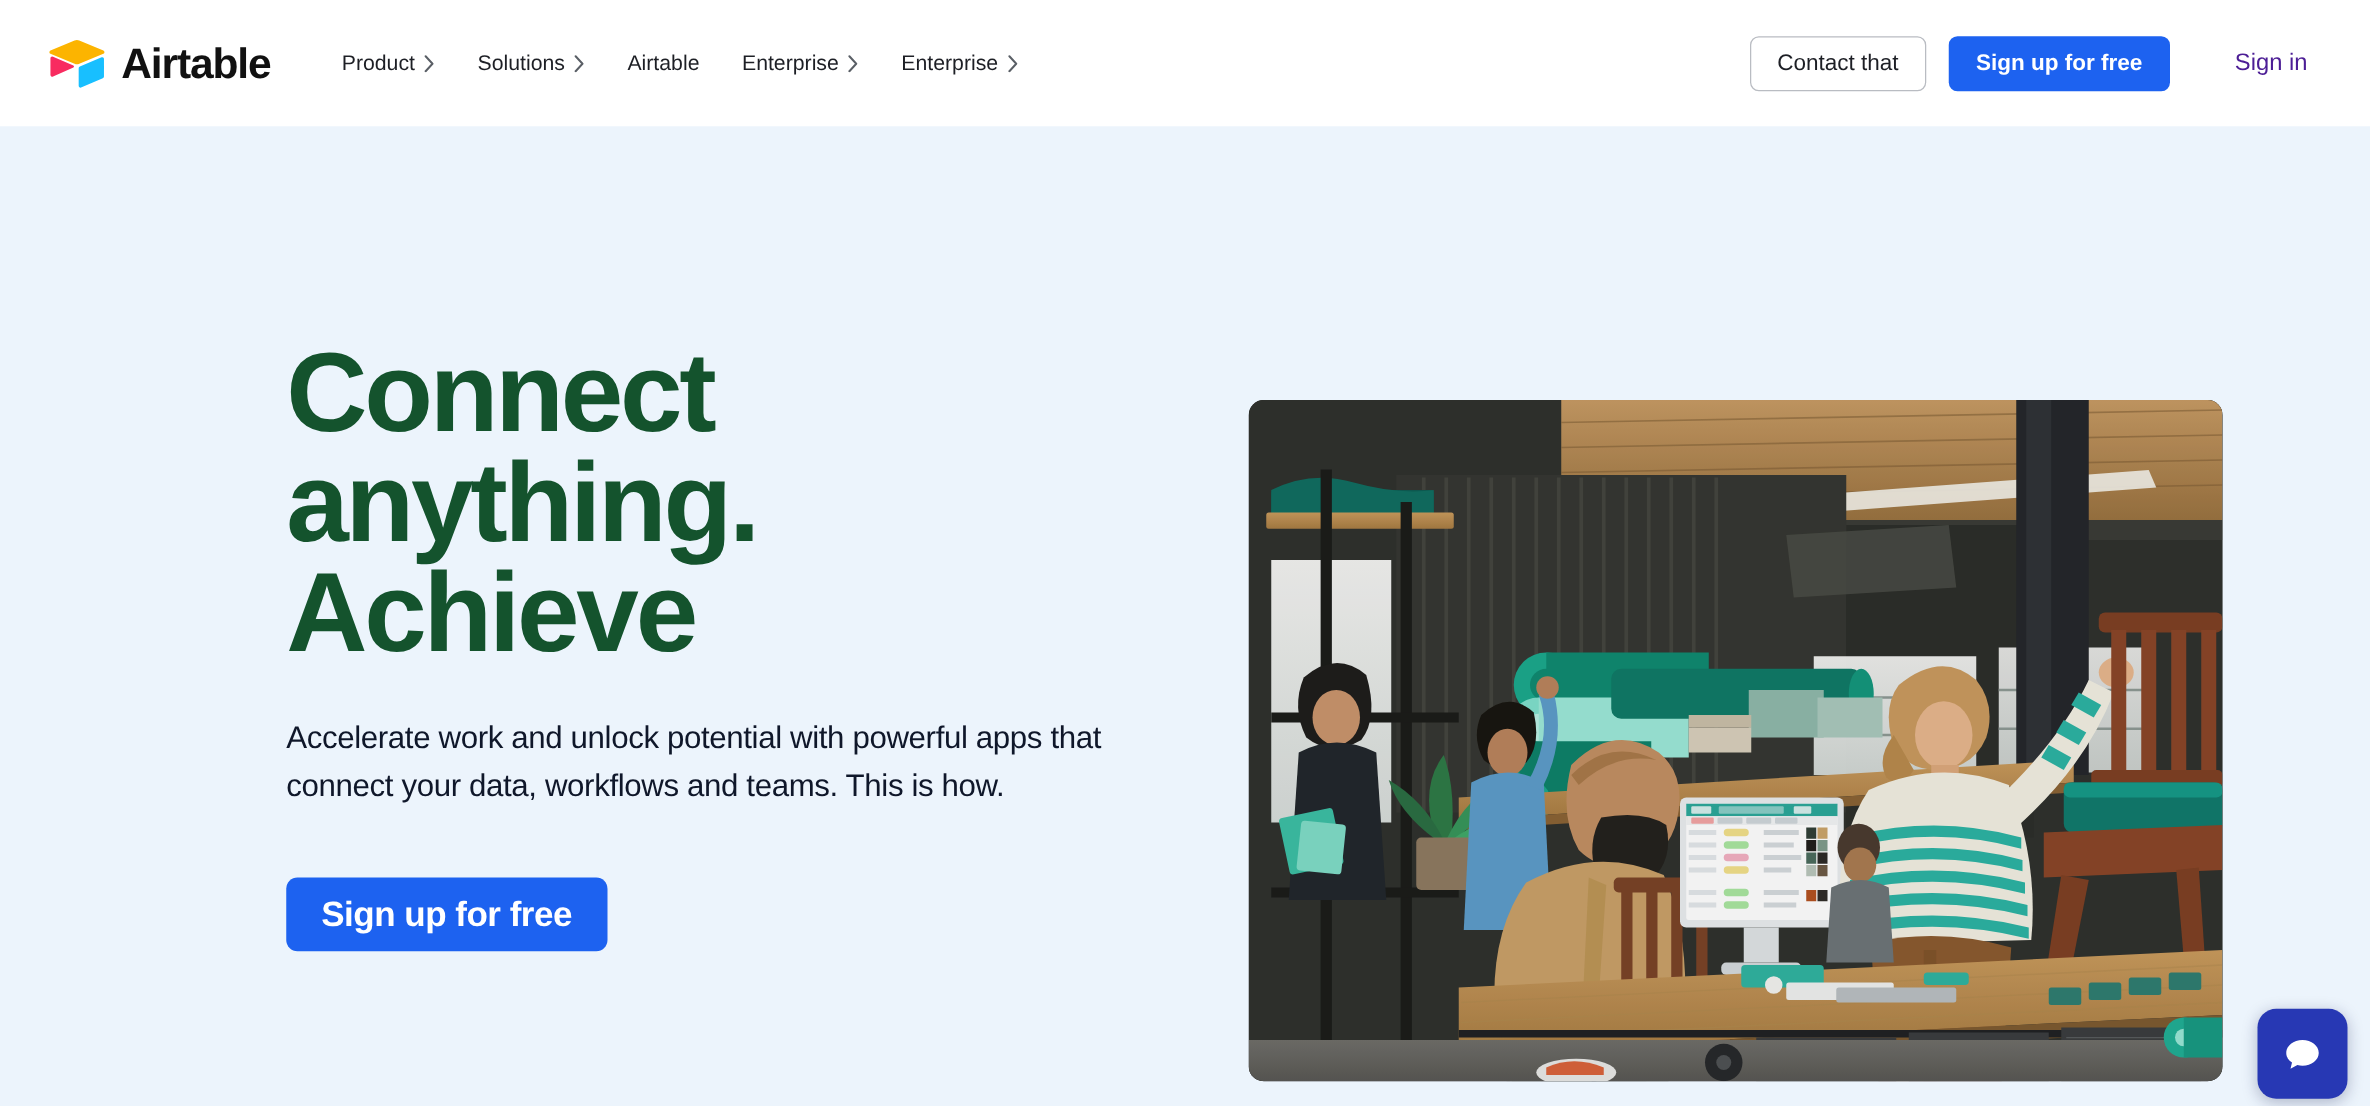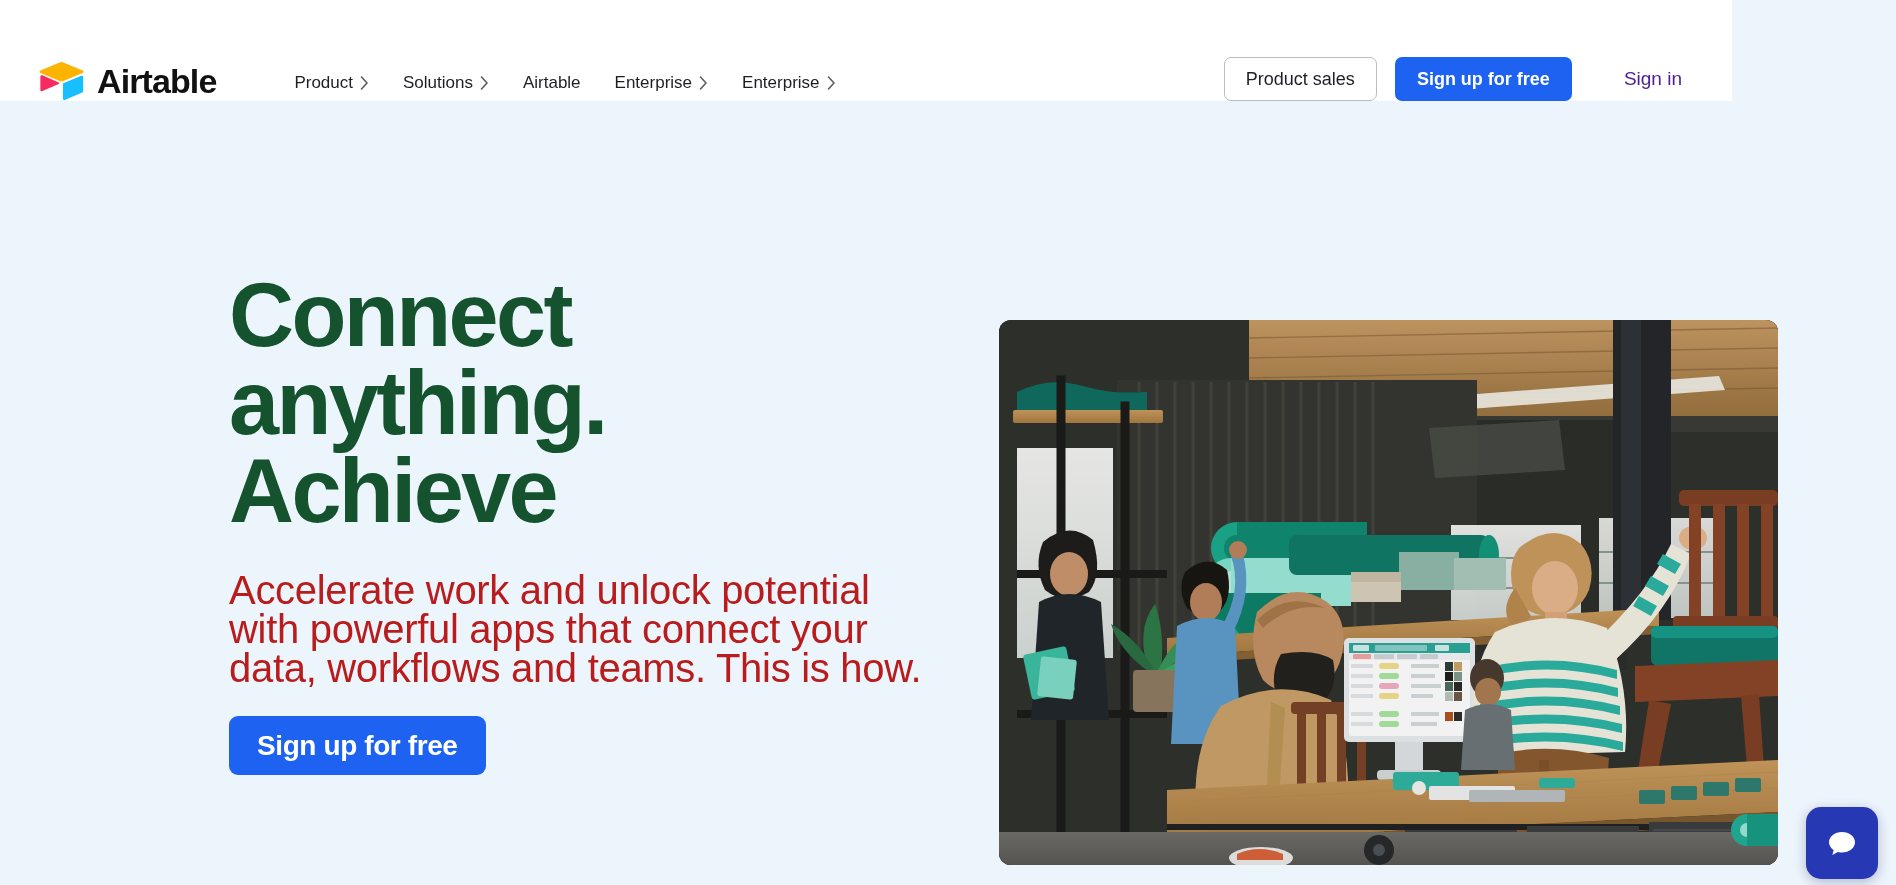--- a/index.html
+++ b/index.html
@@ -21,28 +21,27 @@
     position: relative;
     width: 1896px;
     height: 885px;
     background: #ecf4fc;
   }
 
   
   .site-header {
     position: absolute;
     top: 0; left: 0;
-    width: 1732px;
+    width: 1896px;
     height: 101px;
     background: #ffffff;
     display: flex;
-    align-items: flex-end;
+    align-items: center;
     padding: 0 46px 0 38px;
     z-index: 20;
-    gap: 21px;
   }
 
   .brand {
     display: flex;
     align-items: center;
     gap: 11px;
     text-decoration: none;
     margin-right: 40px;
     flex: 0 0 auto;
   }
@@ -163,26 +162,26 @@
     font-size: 90px;
     line-height: 88px;
     font-weight: 700;
     letter-spacing: -2.6px;
     color: #14532d;
     margin-bottom: 36px;
   }
   .hero-title span { display: block; }
 
   .hero-sub {
-    font-size: 40px;
+    font-size: 25px;
     line-height: 39px;
-    color: #b91c1c;
+    color: #0f172a;
     letter-spacing: -0.3px;
     max-width: 712px;
-    margin-bottom: 28px;
+    margin-bottom: 53px;
   }
 
   .btn-hero {
     display: inline-flex;
     align-items: center;
     justify-content: center;
     height: 59px;
     padding: 0 28px;
     border: none;
     border-radius: 9px;
@@ -268,21 +267,21 @@
       </button>
       <button class="nav-item">
         <span>Enterprise</span>
         <svg class="chev" viewBox="0 0 9 14">
           <path d="M1.5 1 L7 7 L1.5 13" fill="none" stroke="#5a5f66" stroke-width="1.6" stroke-linecap="round" stroke-linejoin="round"></path>
         </svg>
       </button>
     </nav>
 
     <div class="header-actions">
-      <button class="btn-outline">Product sales</button>
+      <button class="btn-outline">Contact that</button>
       <button class="btn-primary-sm">Sign up for free</button>
       <a class="link-signin" href="#">Sign in</a>
     </div>
 
   </header>
 
   <section class="hero">
 
     <div class="hero-copy">
       <h1 class="hero-title">

